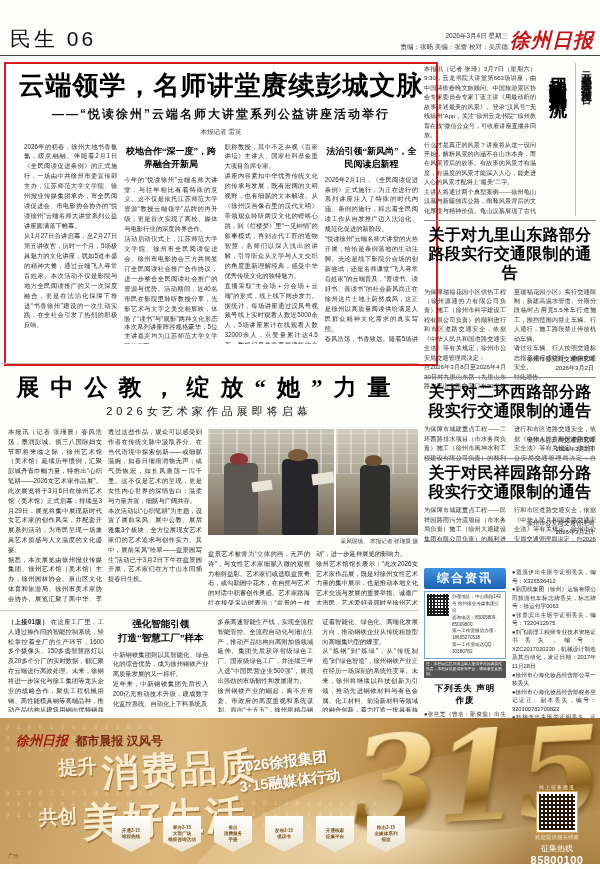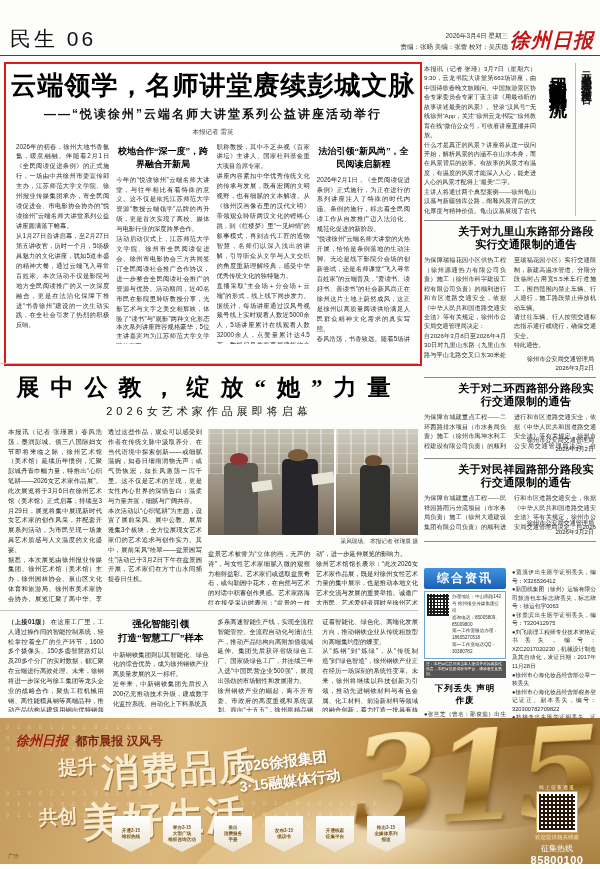--- a/index.html
+++ b/index.html
@@ -14,21 +14,21 @@
 
   
   #hdr{position:absolute;left:0;top:0;width:600px;height:57px;}
   .sec-title{position:absolute;left:10px;top:25px;font-size:21px;letter-spacing:3px;color:#111;}
   .date-blk{position:absolute;right:92px;top:30px;text-align:right;font-size:6.5px;line-height:1.7;color:#333;}
   .masthead{position:absolute;right:6px;top:27px;color:#c01717;font-size:20px;font-weight:bold;font-style:italic;
     font-family:"DejaVu Serif","Liberation Serif",serif;letter-spacing:1px;}
   .hdr-rule{position:absolute;left:0;top:55px;width:600px;border-top:1.6px solid #444;}
 
   
-  #lead{position:absolute;left:4px;top:62px;width:406px;height:293px;border:2.5px solid #dd1a1a;background:#fff;padding:5px 4px 2px;box-sizing:content-box;}
+  #lead{position:absolute;left:4px;top:62px;width:406px;height:293px;border:2.5px solid #dd1a1a;background:#fff;padding:5px 12px 2px;box-sizing:content-box;}
   #lead .hl{font-size:26px;font-weight:900;text-align:center;letter-spacing:1px;line-height:1.25;color:#000;}
   #lead .sub{font-size:12px;font-weight:bold;text-align:center;letter-spacing:2px;margin-top:4px;color:#111;}
   #lead .byl{font-size:6.5px;text-align:center;margin-top:5px;color:#444;}
   #lead .cols{display:flex;gap:7px;padding:5px 6px 0;height:202px;}
   #lead .col{flex:1;font-size:6.3px;line-height:1.58;color:#2a2a2a;}
   .inhead{font-size:9px;font-weight:bold;text-align:center;line-height:1.45;margin:3px 0 4px;color:#000;font-family:Liberation Serif, serif;}
   #lead .col2{display:flex;flex-direction:column;}
   #lead .col2 .grow{flex:1;overflow:hidden;}
   #lead .col2 .tail{height:22px;overflow:hidden;}
 
@@ -36,21 +36,21 @@
   #lect{position:absolute;left:424px;top:63px;width:172px;height:153px;}
   #lect .body{position:absolute;left:0;top:1px;width:112px;height:151px;font-size:6.1px;line-height:1.55;overflow:hidden;color:#2a2a2a;}
   #lect .vhl{position:absolute;right:26px;top:0;height:153px;writing-mode:vertical-rl;font-size:18px;font-weight:bold;
     font-family:"Liberation Serif","DejaVu Serif",serif;letter-spacing:2px;color:#000;}
   #lect .vtag{position:absolute;right:2px;top:0;height:153px;writing-mode:vertical-rl;font-size:10.5px;font-weight:bold;
     letter-spacing:2px;color:#111;border-left:0.5px solid #bbb;padding-left:4px;}
   .rdiv{position:absolute;left:424px;width:172px;border-top:1px solid #888;}
 
   
   .notice{position:absolute;left:424px;width:172px;}
-  .notice .nh{font-size:11px;font-weight:bold;text-align:center;letter-spacing:0.3px;color:#000;line-height:1.2;margin-left:32px;}
+  .notice .nh{font-size:16px;font-weight:bold;text-align:center;letter-spacing:0.3px;color:#000;line-height:1.2;}
   .notice .nb{margin-top:4px;column-count:2;column-gap:8px;font-size:6.1px;line-height:1.55;color:#2a2a2a;}
   .notice .sig{position:absolute;right:2px;bottom:2px;text-align:right;font-size:6.1px;line-height:1.6;color:#222;}
 
   
   #info{position:absolute;left:424px;top:568px;width:172px;height:166px;}
   #info .lcol{position:absolute;left:0;top:0;width:82px;height:166px;}
   #info .rcol{position:absolute;left:88px;top:0;width:84px;height:166px;}
   .zx-title{background:linear-gradient(#3f93e0,#1b60b4);color:#fff;font-size:12px;font-weight:bold;text-align:center;
     letter-spacing:2px;padding:2px 0;border-radius:2px;}
   .zx-box{border:1px solid #6fa6d8;margin-top:2px;padding:2px;display:flex;gap:3px;}

